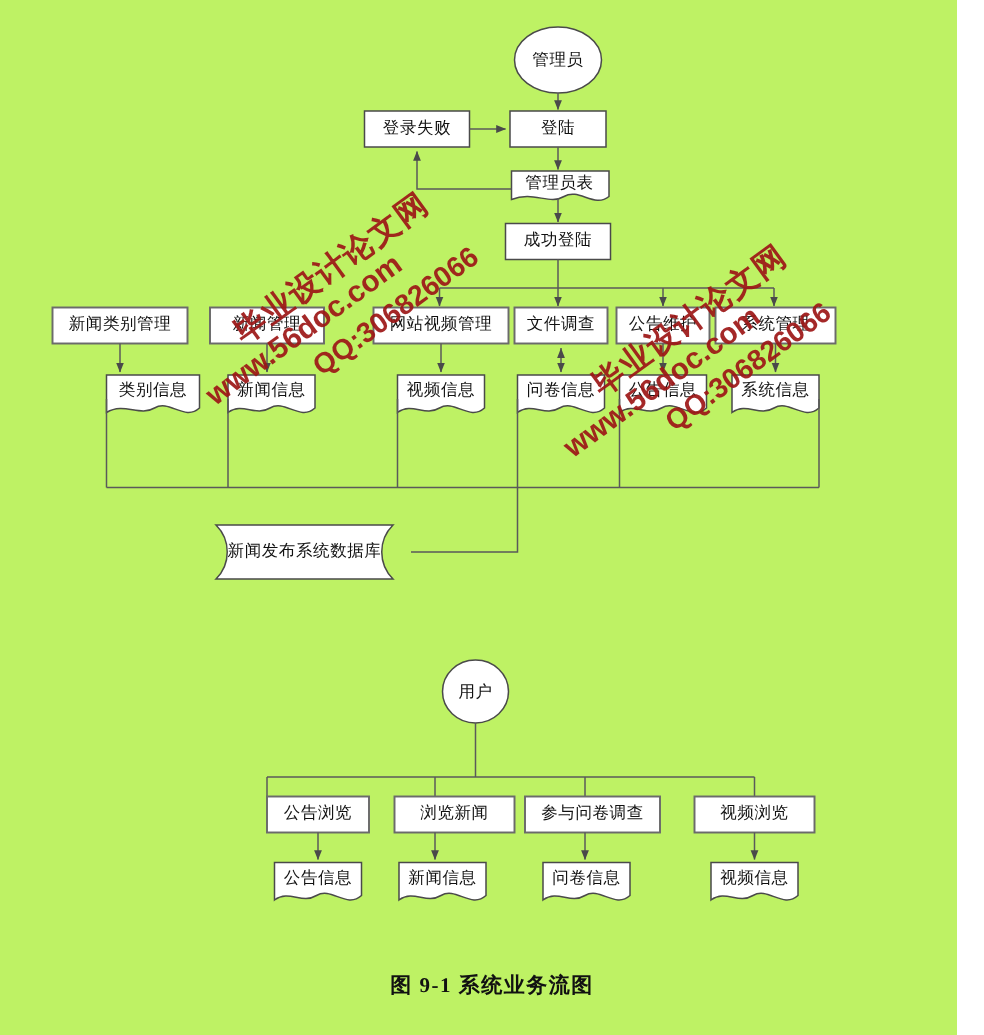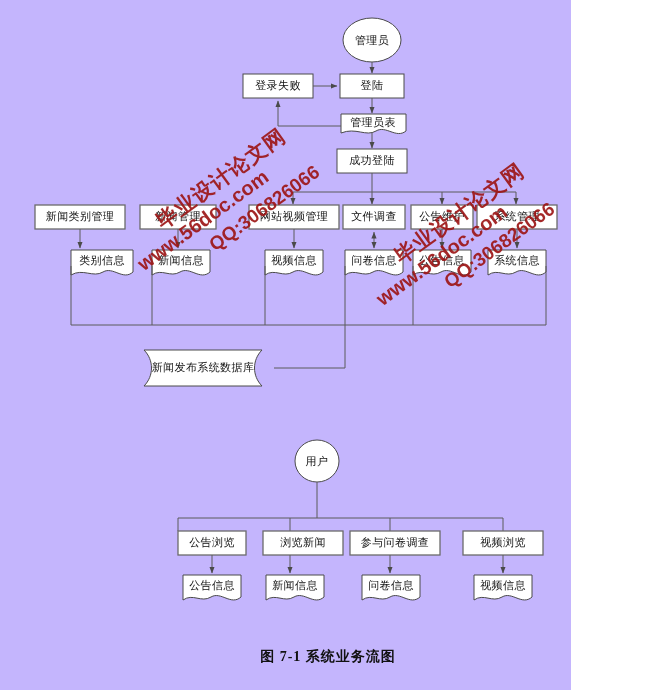--- a/index.html
+++ b/index.html
@@ -6,23 +6,23 @@
   html, body {
     margin: 0;
     padding: 0;
     background: #ffffff;
   }
   body {
     font-family: "Liberation Serif", "DejaVu Serif", serif;
   }
   #canvas {
     position: relative;
-    width: 571px;
+    width: 638px;
     height: 690px;
-    background: #c4b5fd;
+    background: #bef264;
     overflow: hidden;
   }
   #diagram-svg {
     position: absolute;
     left: 0;
     top: 0;
     width: 656px;
     height: 690px;
   }
   .node-label {
@@ -246,15 +246,15 @@
     <span class="wm-line wm-url">www.56doc.com</span>
   </div>
   <div class="watermark wm-qq-a wm-qq">QQ:306826066</div>
 
   <div class="watermark wm-group-b">
     <span class="wm-line wm-cn">毕业设计论文网</span>
     <span class="wm-line wm-url">www.56doc.com</span>
   </div>
   <div class="watermark wm-qq-b wm-qq">QQ:306826066</div>
 
-  <div class="caption">图 7-1    系统业务流图</div>
+  <div class="caption">图 9-1    系统业务流图</div>
 
 </div>
 
 </body></html>

